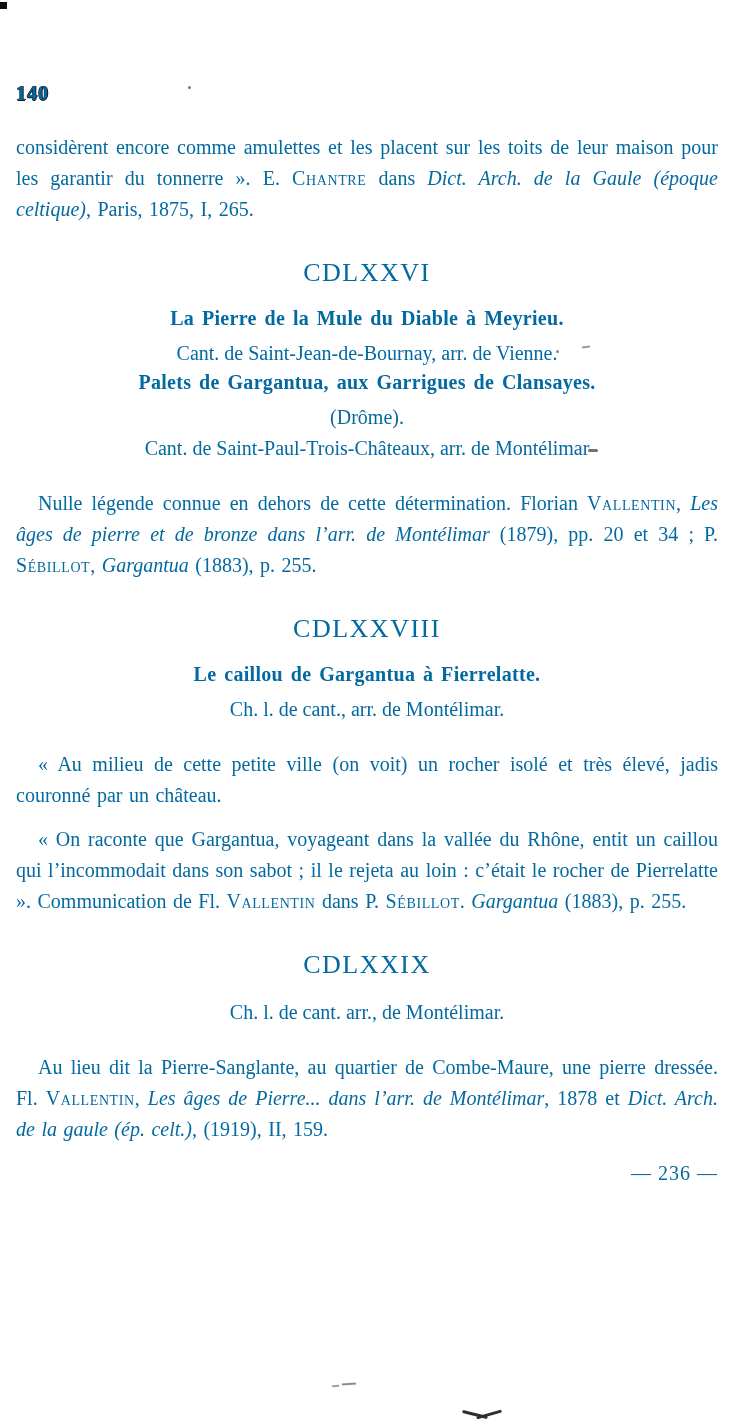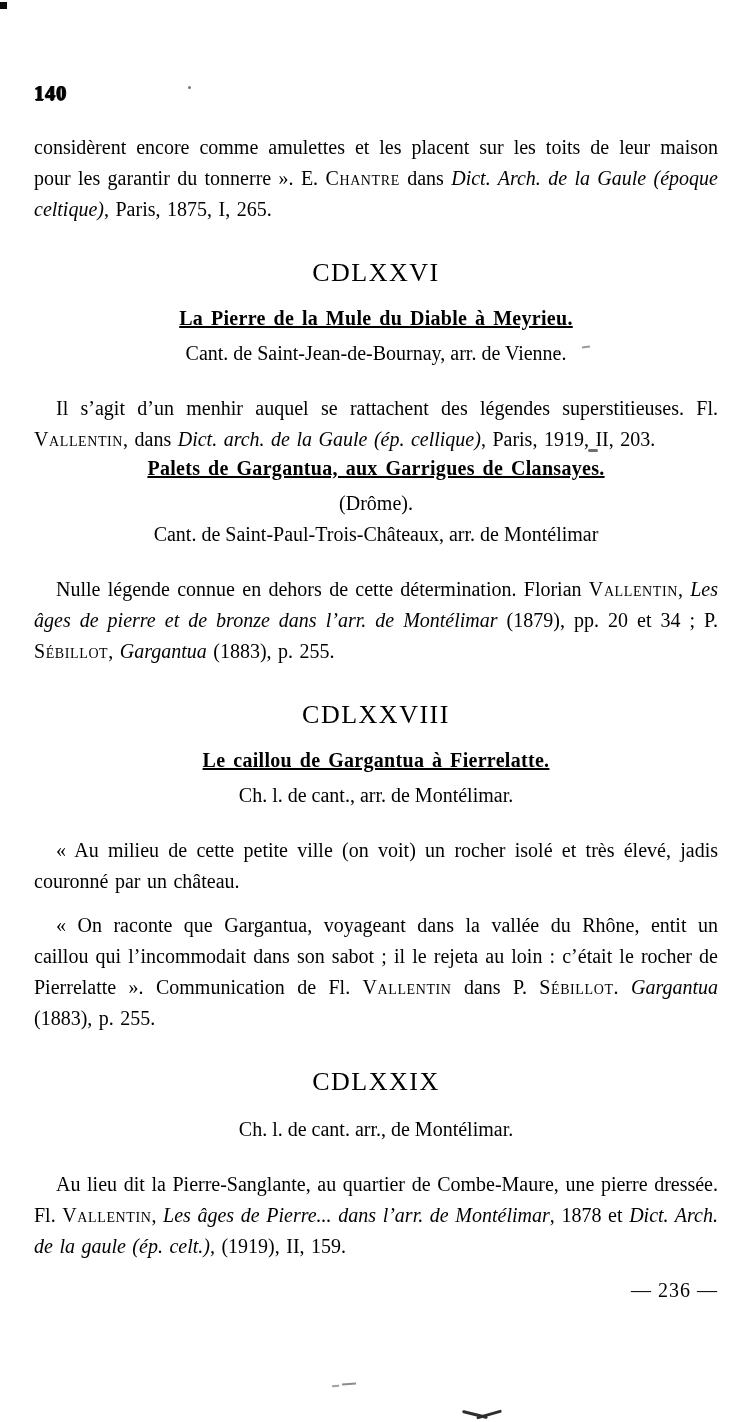--- a/index.html
+++ b/index.html
@@ -6,24 +6,24 @@
     margin: 0;
     padding: 0;
     background: #ffffff;
   }
   .page {
     position: relative;
     width: 744px;
     height: 1422px;
     margin: 0;
     background: #ffffff;
-    color: #000000;
+    color: #0369a1;
     font-family: "Liberation Serif", "DejaVu Serif", serif;
     box-sizing: border-box;
-    padding: 82px 26px 0 34px;
+    padding: 82px 26px 0 16px;
     overflow: hidden;
   }
 
   
   .page-header {
     position: relative;
     height: 26px;
     margin-bottom: 24px;
   }
   .folio {
@@ -69,21 +69,20 @@
     margin: 33px 0 17px 0;
   }
   .title {
     text-align: center;
     font-size: 20px;
     font-weight: 700;
     letter-spacing: 0.3px;
     word-spacing: 2.5px;
     margin: 0 0 7px 0;
     line-height: 26px;
-    text-decoration: underline;
   }
   .sub {
     text-align: center;
     font-size: 20px;
     line-height: 31px;
     margin: 0;
   }
 
   
   .page-footer {
@@ -132,21 +131,20 @@
   </div>
 
   <p class="par noindent"><span>considèrent encore comme amulettes et les placent sur les toits de leur maison pour les garantir du tonnerre ». E. </span><span class="sc">Chantre</span><span> dans </span><span class="it">Dict. Arch. de la Gaule (époque celtique)</span><span>, Paris, 1875, I, 265.</span></p>
 
   <section>
     <h2 class="num">CDLXXVI</h2>
     <h3 class="title">La Pierre de la Mule du Diable à Meyrieu.</h3>
     <p class="sub">Cant. de Saint-Jean-de-Bournay, arr. de Vienne.</p>
     <div class="artifact speck-sub1"></div>
     <div class="artifact speck-sub2"></div>
-    <p class="par par-gap"><span>Il s’agit d’un menhir auquel se rattachent des légendes superstitieuses. Fl. </span><span class="sc">Vallentin</span><span>, dans </span><span class="it">Dict. arch. de la Gaule (ép. cellique)</span><span>, Paris, 1919, II, 203.</span></p>
     <div class="artifact speck-par1"></div>
   </section>
 
   <section>
     <h3 class="title">Palets de Gargantua, aux Garrigues de Clansayes.</h3>
     <p class="sub">(Drôme).</p>
     <p class="sub">Cant. de Saint-Paul-Trois-Châteaux, arr. de Montélimar</p>
     <p class="par par-gap"><span>Nulle légende connue en dehors de cette détermination. Florian </span><span class="sc">Vallentin</span><span>, </span><span class="it">Les âges de pierre et de bronze dans l’arr. de Montélimar</span><span> (1879), pp. 20 et 34 ; P. </span><span class="sc">Sébillot</span><span>, </span><span class="it">Gargantua</span><span> (1883), p. 255.</span></p>
   </section>
 

